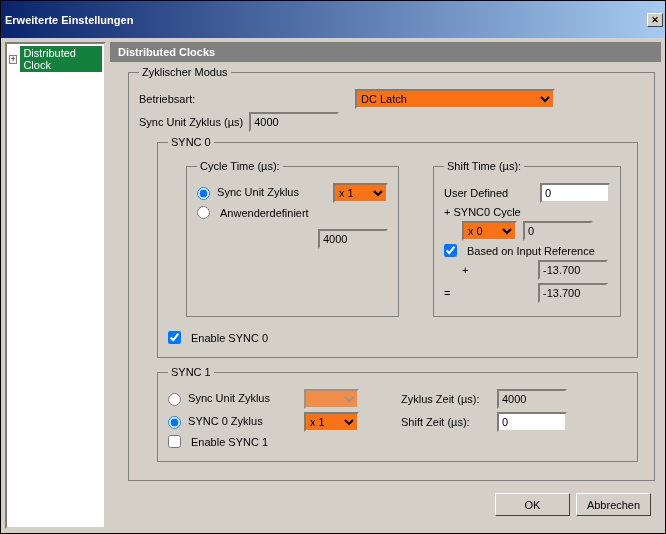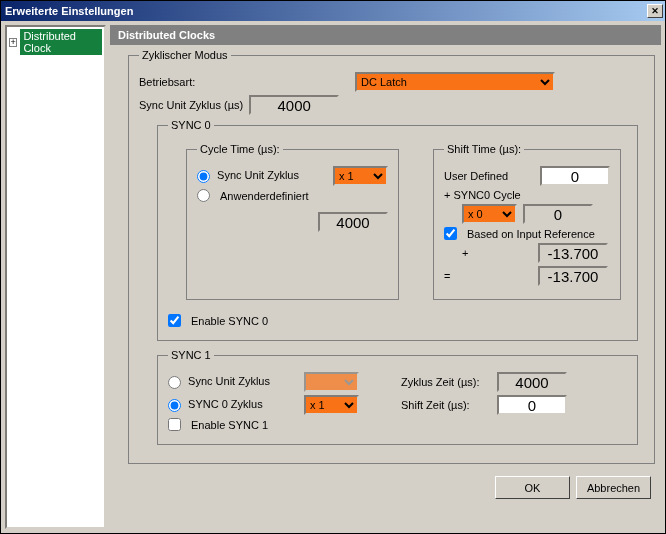--- a/index.html
+++ b/index.html
@@ -1,31 +1,31 @@
 <!DOCTYPE html>
 <html><head>
 <meta charset="utf-8">
 <style>
 * { box-sizing: border-box; font-family: Tahoma, Arial, sans-serif; font-size: 11px; }
 body { margin: 0; background: #d4d0c8; }
 .window { width: 666px; height: 534px; border: 1px solid #000; background: #d4d0c8; display: flex; flex-direction: column; }
-.titlebar { background: linear-gradient(to right, #0a246a, #a6caf0); color: #fff; height: 20px; display: flex; align-items: center; padding: 0 2px 0 4px; font-weight: bold; }
+.titlebar { background: linear-gradient(to right, #0a246a, #a6caf0); color: #fff; height: 37px; display: flex; align-items: center; padding: 0 2px 0 4px; font-weight: bold; }
 .titlebar .spacer { flex: 1; }
 .close-btn { width: 16px; height: 14px; background: #d4d0c8; border: 1px solid #fff; border-right-color: #404040; border-bottom-color: #404040; display: flex; align-items: center; justify-content: center; color: #000; font-weight: bold; font-size: 9px; cursor: pointer; }
 .body { flex: 1; display: flex; padding: 4px; gap: 4px; }
 .tree { width: 170px; background: #fff; border: 2px inset #d4d0c8; padding: 2px; }
 .tree-item { background: #15803d; color: #fff; padding: 1px 3px; display: inline-flex; align-items: center; gap: 3px; }
 .tree-icon { width: 9px; height: 9px; border: 1px solid #808080; background: #fff; color: #000; display: inline-flex; align-items: center; justify-content: center; font-size: 9px; line-height: 1; }
 .main { flex: 1; display: flex; flex-direction: column; }
 .page-title { background: #808080; color: #fff; font-weight: bold; padding: 4px 8px; margin-bottom: 0; }
 fieldset { border: 1px solid #808080; margin: 4px 6px 8px 18px; padding: 8px 10px 10px 10px; }
 legend { padding: 0 3px; }
 .row { display: flex; align-items: center; margin: 3px 0; gap: 6px; }
 label.static { white-space: nowrap; }
-input[type=text] { border: 2px inset #d4d0c8; background: #fff; height: 20px; padding: 0 3px; font-size: 15px; text-align: center; }
+input[type=text] { border: 2px inset #d4d0c8; background: #fff; height: 20px; padding: 0 3px; font-size: 11px; }
 input[type=text].ro { background: #d4d0c8; }
 select { border: 2px inset #d4d0c8; background: #f97316; height: 20px; font-size: 11px; }
 .btns { display: flex; justify-content: flex-end; gap: 6px; padding: 4px 10px 8px 0; }
 button { min-width: 75px; height: 23px; background: #d4d0c8; border: 1px solid #fff; border-right-color: #404040; border-bottom-color: #404040; cursor: pointer; font-size: 11px; }
 .sync-row { display: flex; gap: 10px; }
 .half { flex: 1; }
 .indent { margin-left: 18px; }
 input[type=checkbox], input[type=radio] { margin: 0 4px 0 0; vertical-align: middle; }
 </style>
 </head>

